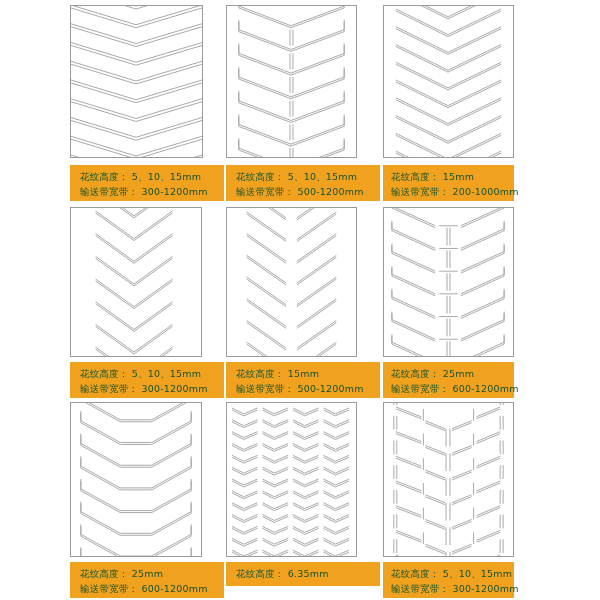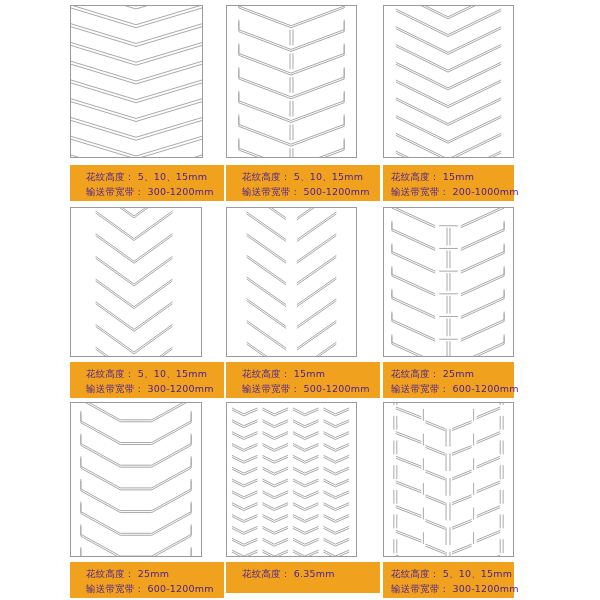--- a/index.html
+++ b/index.html
@@ -1,19 +1,19 @@
 <!DOCTYPE html>
 <html><head>
   <meta charset="utf-8">
   <style>
     html, body { margin:0; padding:0; background:#ffffff; }
     body { width:600px; height:600px; position:relative; overflow:hidden; font-family:"DejaVu Sans", sans-serif; }
     .panel { position:absolute; border:1px solid #9a9a9a; background:#fff; box-sizing:border-box; overflow:hidden; }
     .panel svg { display:block; width:100%; height:100%; }
-    .banner { position:absolute; background:#f0a21e; color:#4c1d95; box-sizing:border-box; padding:4px 0 0 16px; }
+    .banner { position:absolute; background:#f0a21e; color:#14532d; box-sizing:border-box; padding:4px 0 0 10px; }
     .banner .line { font-size:9.5px; line-height:15px; white-space:nowrap; letter-spacing:0.2px; }
     .groove { fill:none; stroke:#a8a8a8; stroke-width:1; }
   </style>
 </head>
 <body>
 
 <div class="panel" style="left:70px;top:5px;width:133px;height:153px;">
   <svg viewBox="0 0 133 153" preserveAspectRatio="none">
     <g class="groove" id="p1">
         <polyline points="0,-20 66,0 133,-20"></polyline>
@@ -395,21 +395,21 @@
         <polyline points="98,115 110,121 124,115"></polyline>
         <polyline points="98,125 110,131 124,125"></polyline>
         <polyline points="98,127 110,133 124,127"></polyline>
         <polyline points="98,137 110,143 124,137"></polyline>
         <polyline points="98,139 110,145 124,139"></polyline>
         <polyline points="98,149 110,155 124,149"></polyline>
         <polyline points="98,151 110,157 124,151"></polyline>
       </g>
   </svg>
 </div>
-<div class="banner" style="left:226px;top:562px;width:154px;height:31px;">
+<div class="banner" style="left:226px;top:562px;width:154px;height:24px;">
   <div class="line">花纹高度：  6.35mm</div>
 </div>
 
 <div class="panel" style="left:383px;top:402px;width:131px;height:155px;">
   <svg viewBox="0 0 131 155" preserveAspectRatio="none">
     <g class="groove" id="p9">
         <polyline points="10,-12 10,2"></polyline>
         <polyline points="13,-12 13,2"></polyline>
         <polyline points="12,4 38,14"></polyline>
         <polyline points="12,6 38,16"></polyline>

